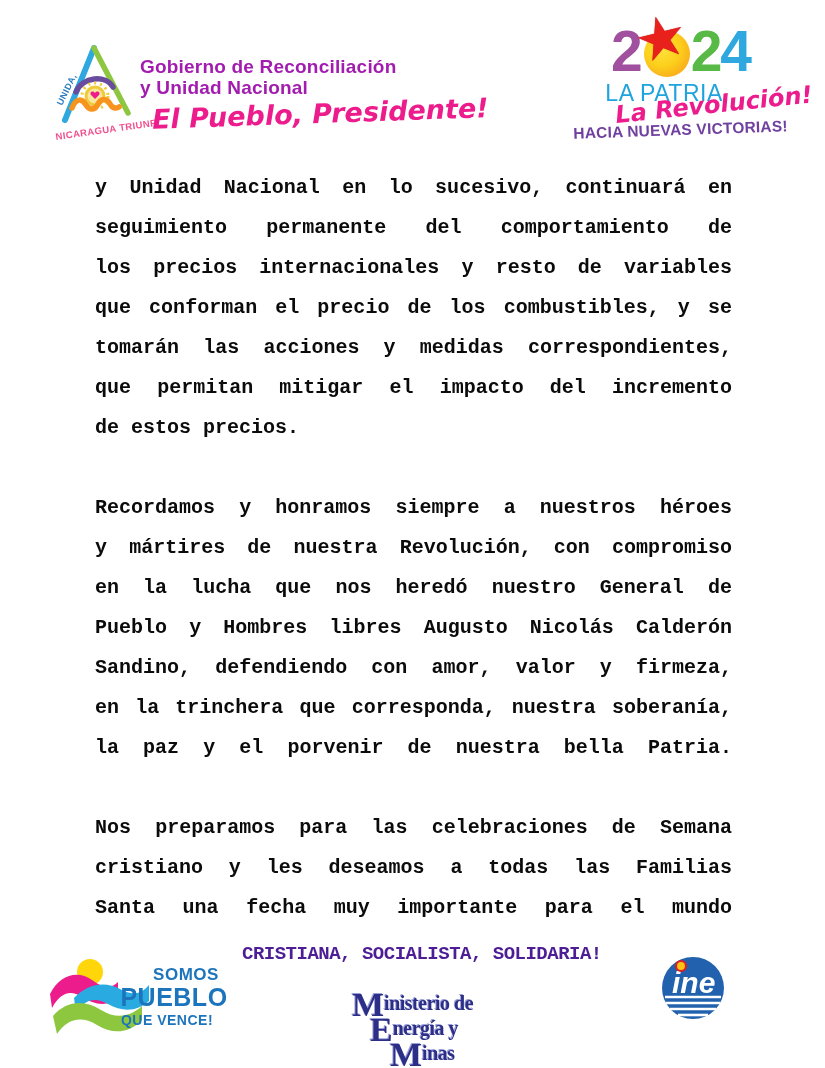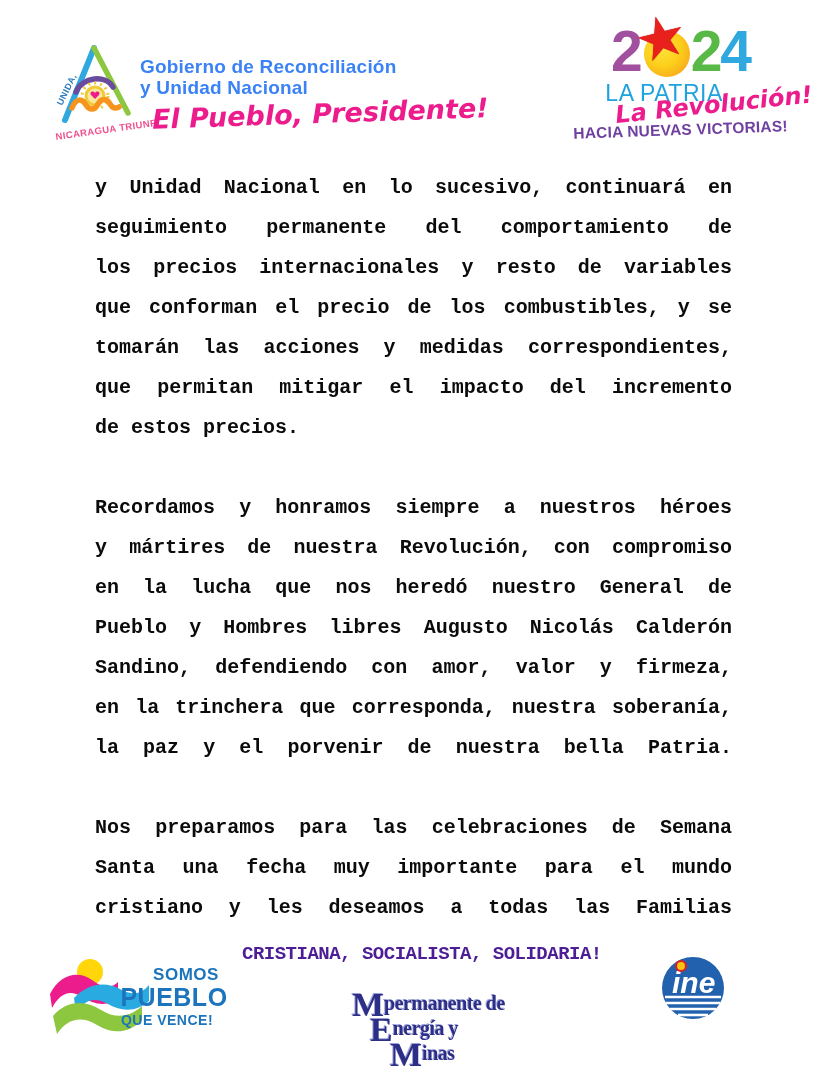--- a/index.html
+++ b/index.html
@@ -14,21 +14,21 @@
     font-family: "Liberation Sans", sans-serif;
   }
 
   
   .logo-left { position: absolute; left: 48px; top: 40px; width: 400px; }
   .flag-svg { position: absolute; left: 0; top: 2px; }
   .gob-title {
     position: absolute; left: 92px; top: 16px;
     font-family: "Liberation Sans", sans-serif;
     font-weight: bold; font-size: 19px; line-height: 21px;
-    color: #3b82f6; letter-spacing: 0.2px; white-space: nowrap;
+    color: #a21caf; letter-spacing: 0.2px; white-space: nowrap;
   }
   .gob-slogan {
     position: absolute; left: 104px; top: 58px;
     font-family: "DejaVu Sans", sans-serif;
     font-style: italic; font-weight: bold; font-size: 27px;
     color: #ec1c8d; white-space: nowrap;
     transform: rotate(-2deg);
   }
 
   
@@ -172,43 +172,43 @@
       <div class="line">Recordamos y honramos siempre a nuestros héroes</div>
       <div class="line">y mártires de nuestra Revolución, con compromiso</div>
       <div class="line">en la lucha que nos heredó nuestro General de</div>
       <div class="line">Pueblo y Hombres libres Augusto Nicolás Calderón</div>
       <div class="line">Sandino, defendiendo con amor, valor y firmeza,</div>
       <div class="line">en la trinchera que corresponda, nuestra soberanía,</div>
       <div class="line">la paz y el porvenir de nuestra bella Patria.</div>
     </div>
     <div class="para">
       <div class="line">Nos preparamos para las celebraciones de Semana</div>
+      <div class="line">cristiano y les deseamos a todas las Familias</div>
       <div class="line">Santa una fecha muy importante para el mundo</div>
-      <div class="line">cristiano y les deseamos a todas las Familias</div>
     </div>
   </div>
 
   <div class="motto">CRISTIANA, SOCIALISTA, SOLIDARIA!</div>
 
   <div class="somos-logo">
     <svg width="110" height="85" viewBox="0 0 110 85">
       <circle cx="44" cy="14" r="13" fill="#ffd60a"></circle>
       <path d="M4,36 C14,16 32,12 46,22 C58,31 66,30 72,24 L72,40 C62,49 48,47 36,39 C24,31 14,35 6,50 Z" fill="#ec1c8d"></path>
       <path d="M28,40 C42,25 60,23 74,31 C88,39 96,35 103,27 L103,43 C91,54 76,54 62,46 C48,38 38,42 30,55 Z" fill="#29abe2"></path>
       <path d="M7,58 C21,42 39,42 55,52 C71,62 85,58 96,48 L96,62 C84,75 67,77 51,67 C35,57 21,61 11,76 Z" fill="#8dc63f"></path>
     </svg>
     <div class="somos-text">
       <div class="somos-1">SOMOS</div>
       <div class="somos-2">PUEBLO</div>
       <div class="somos-3">QUE VENCE!</div>
     </div>
   </div>
 
   <div class="mem-logo">
-    <div class="mem-row"><span class="cap">M</span><span class="rest">permanente de</span></div>
+    <div class="mem-row"><span class="cap">M</span><span class="rest">inisterio de</span></div>
     <div class="mem-row mem-r2"><span class="cap">E</span><span class="rest">nergía y</span></div>
     <div class="mem-row mem-r3"><span class="cap">M</span><span class="rest">inas</span></div>
   </div>
 
   <svg class="ine-logo" width="72" height="72" viewBox="0 0 72 72">
     <circle cx="36" cy="33" r="31" fill="#2161ad"></circle>
     <g stroke="#ffffff" stroke-width="2.6">
       <line x1="8" y1="42" x2="64" y2="42"></line>
       <line x1="9" y1="48" x2="63" y2="48"></line>
       <line x1="13" y1="54" x2="59" y2="54"></line>

